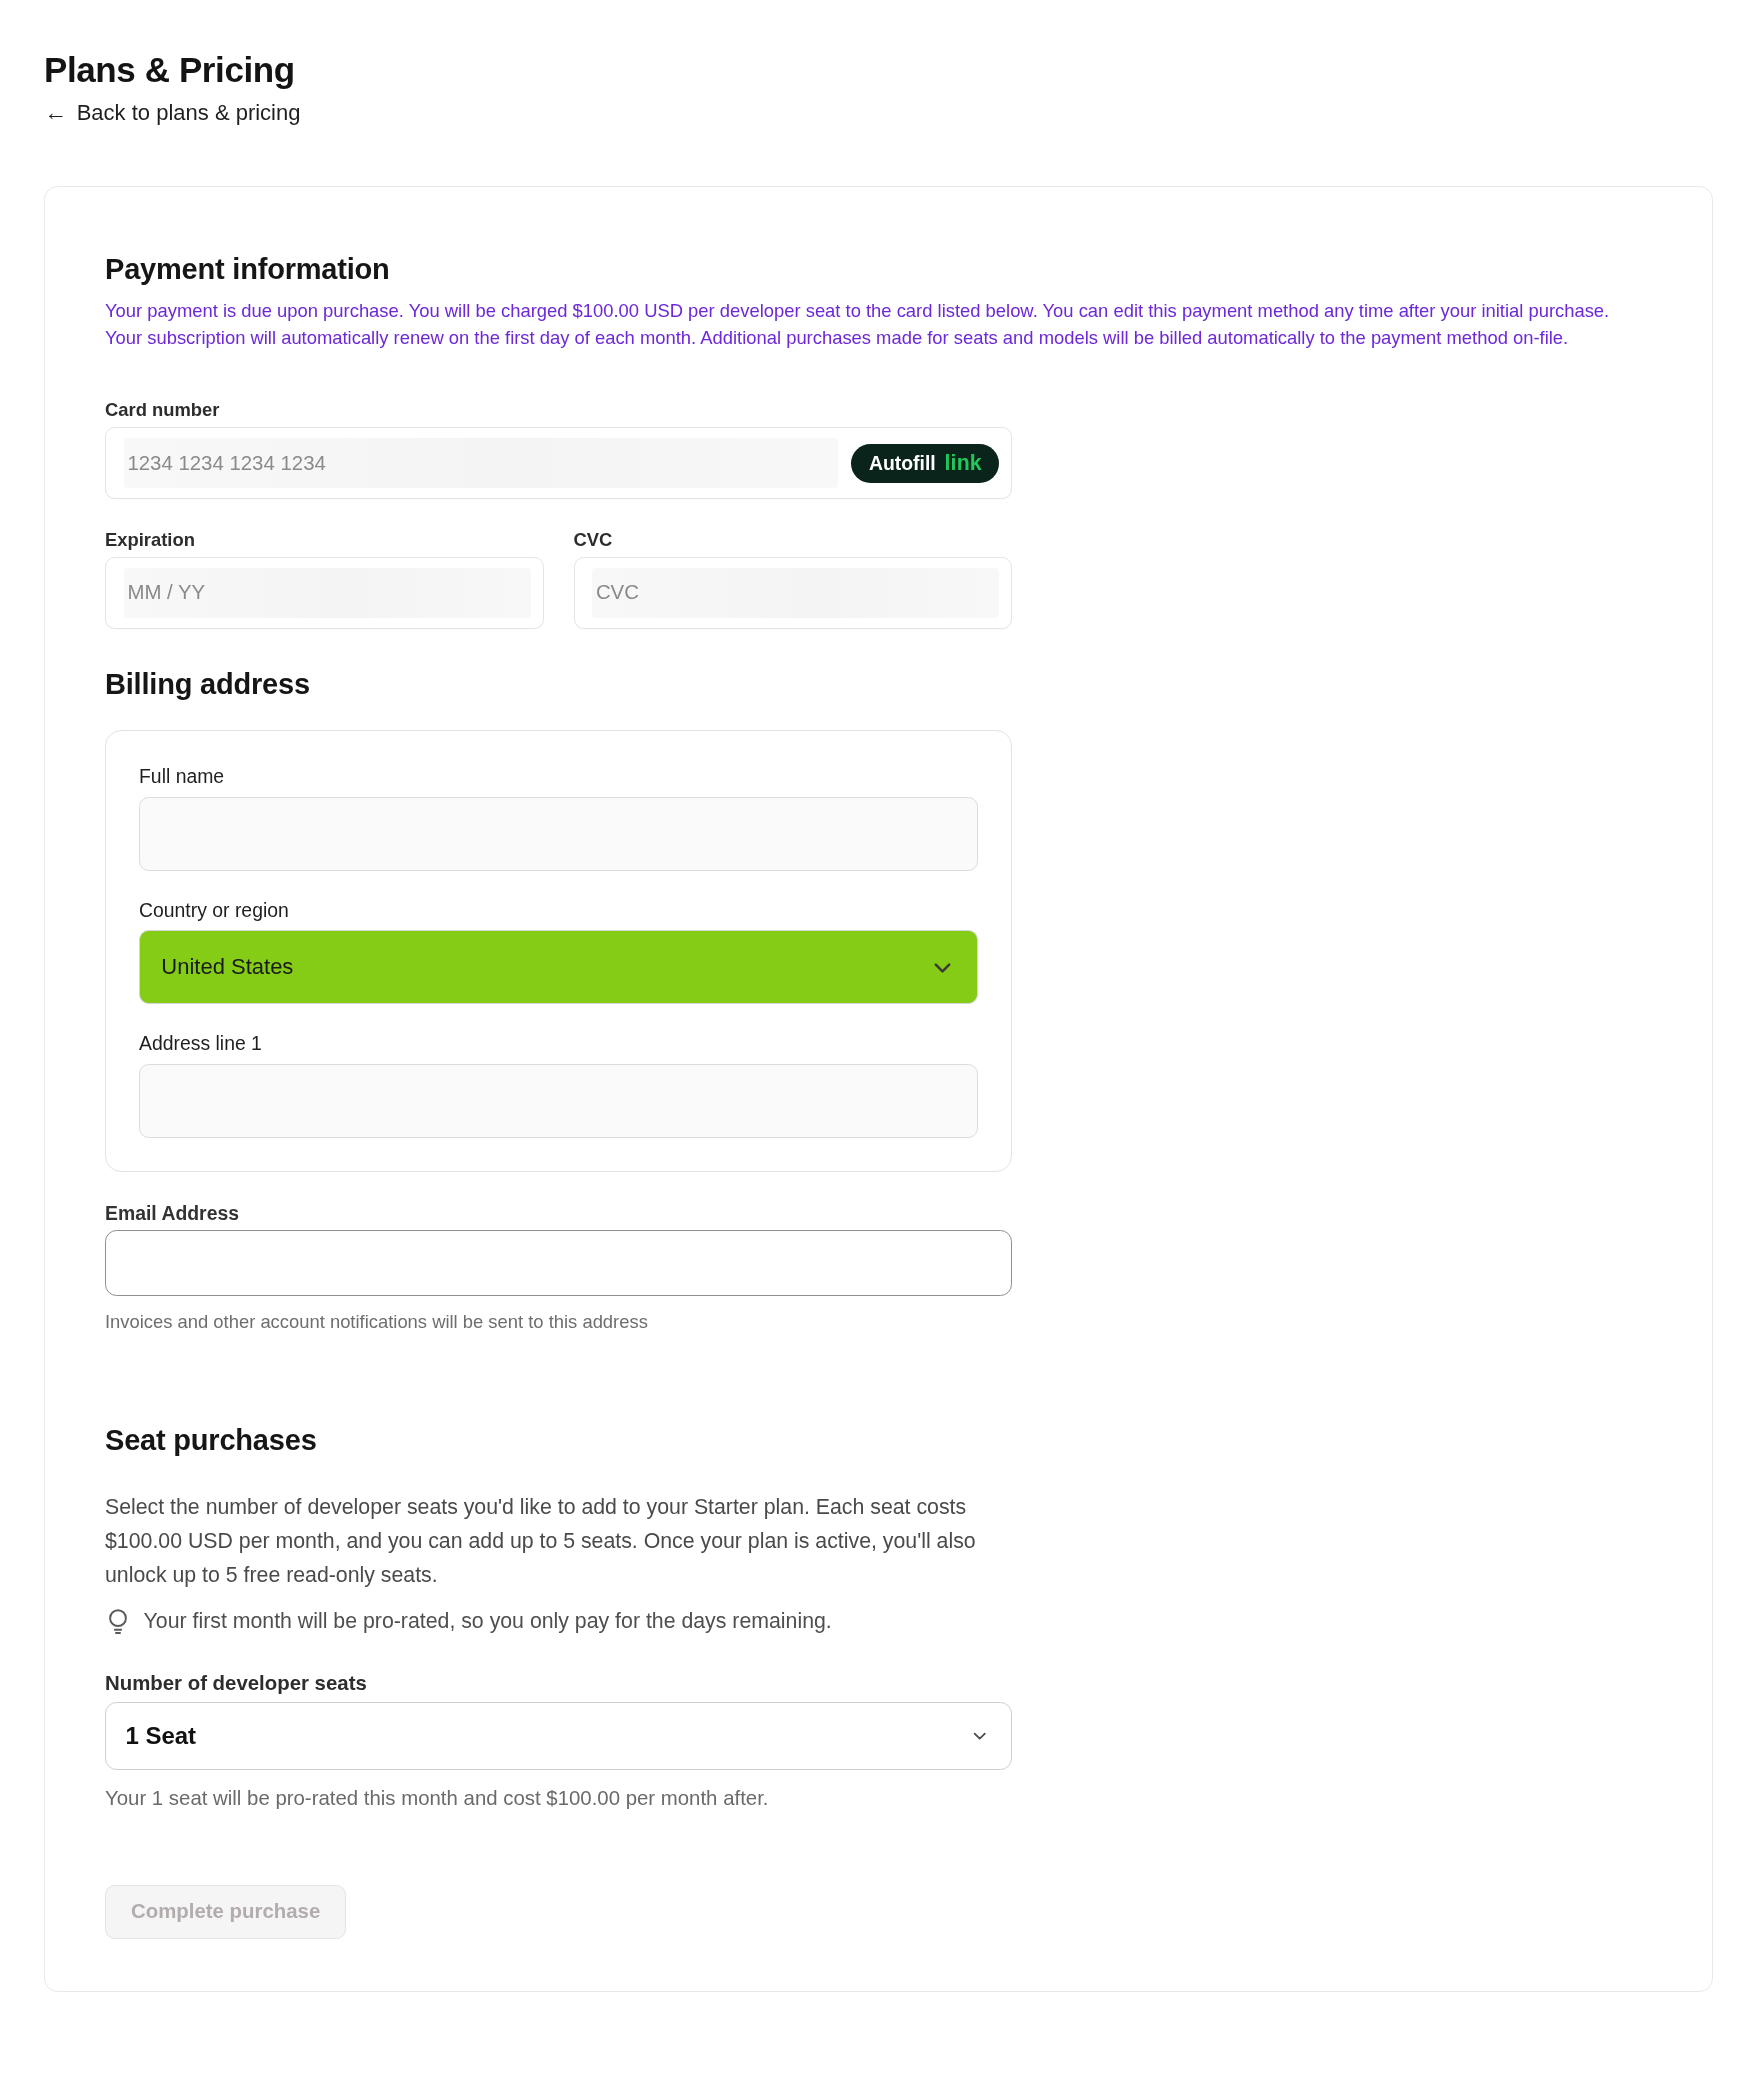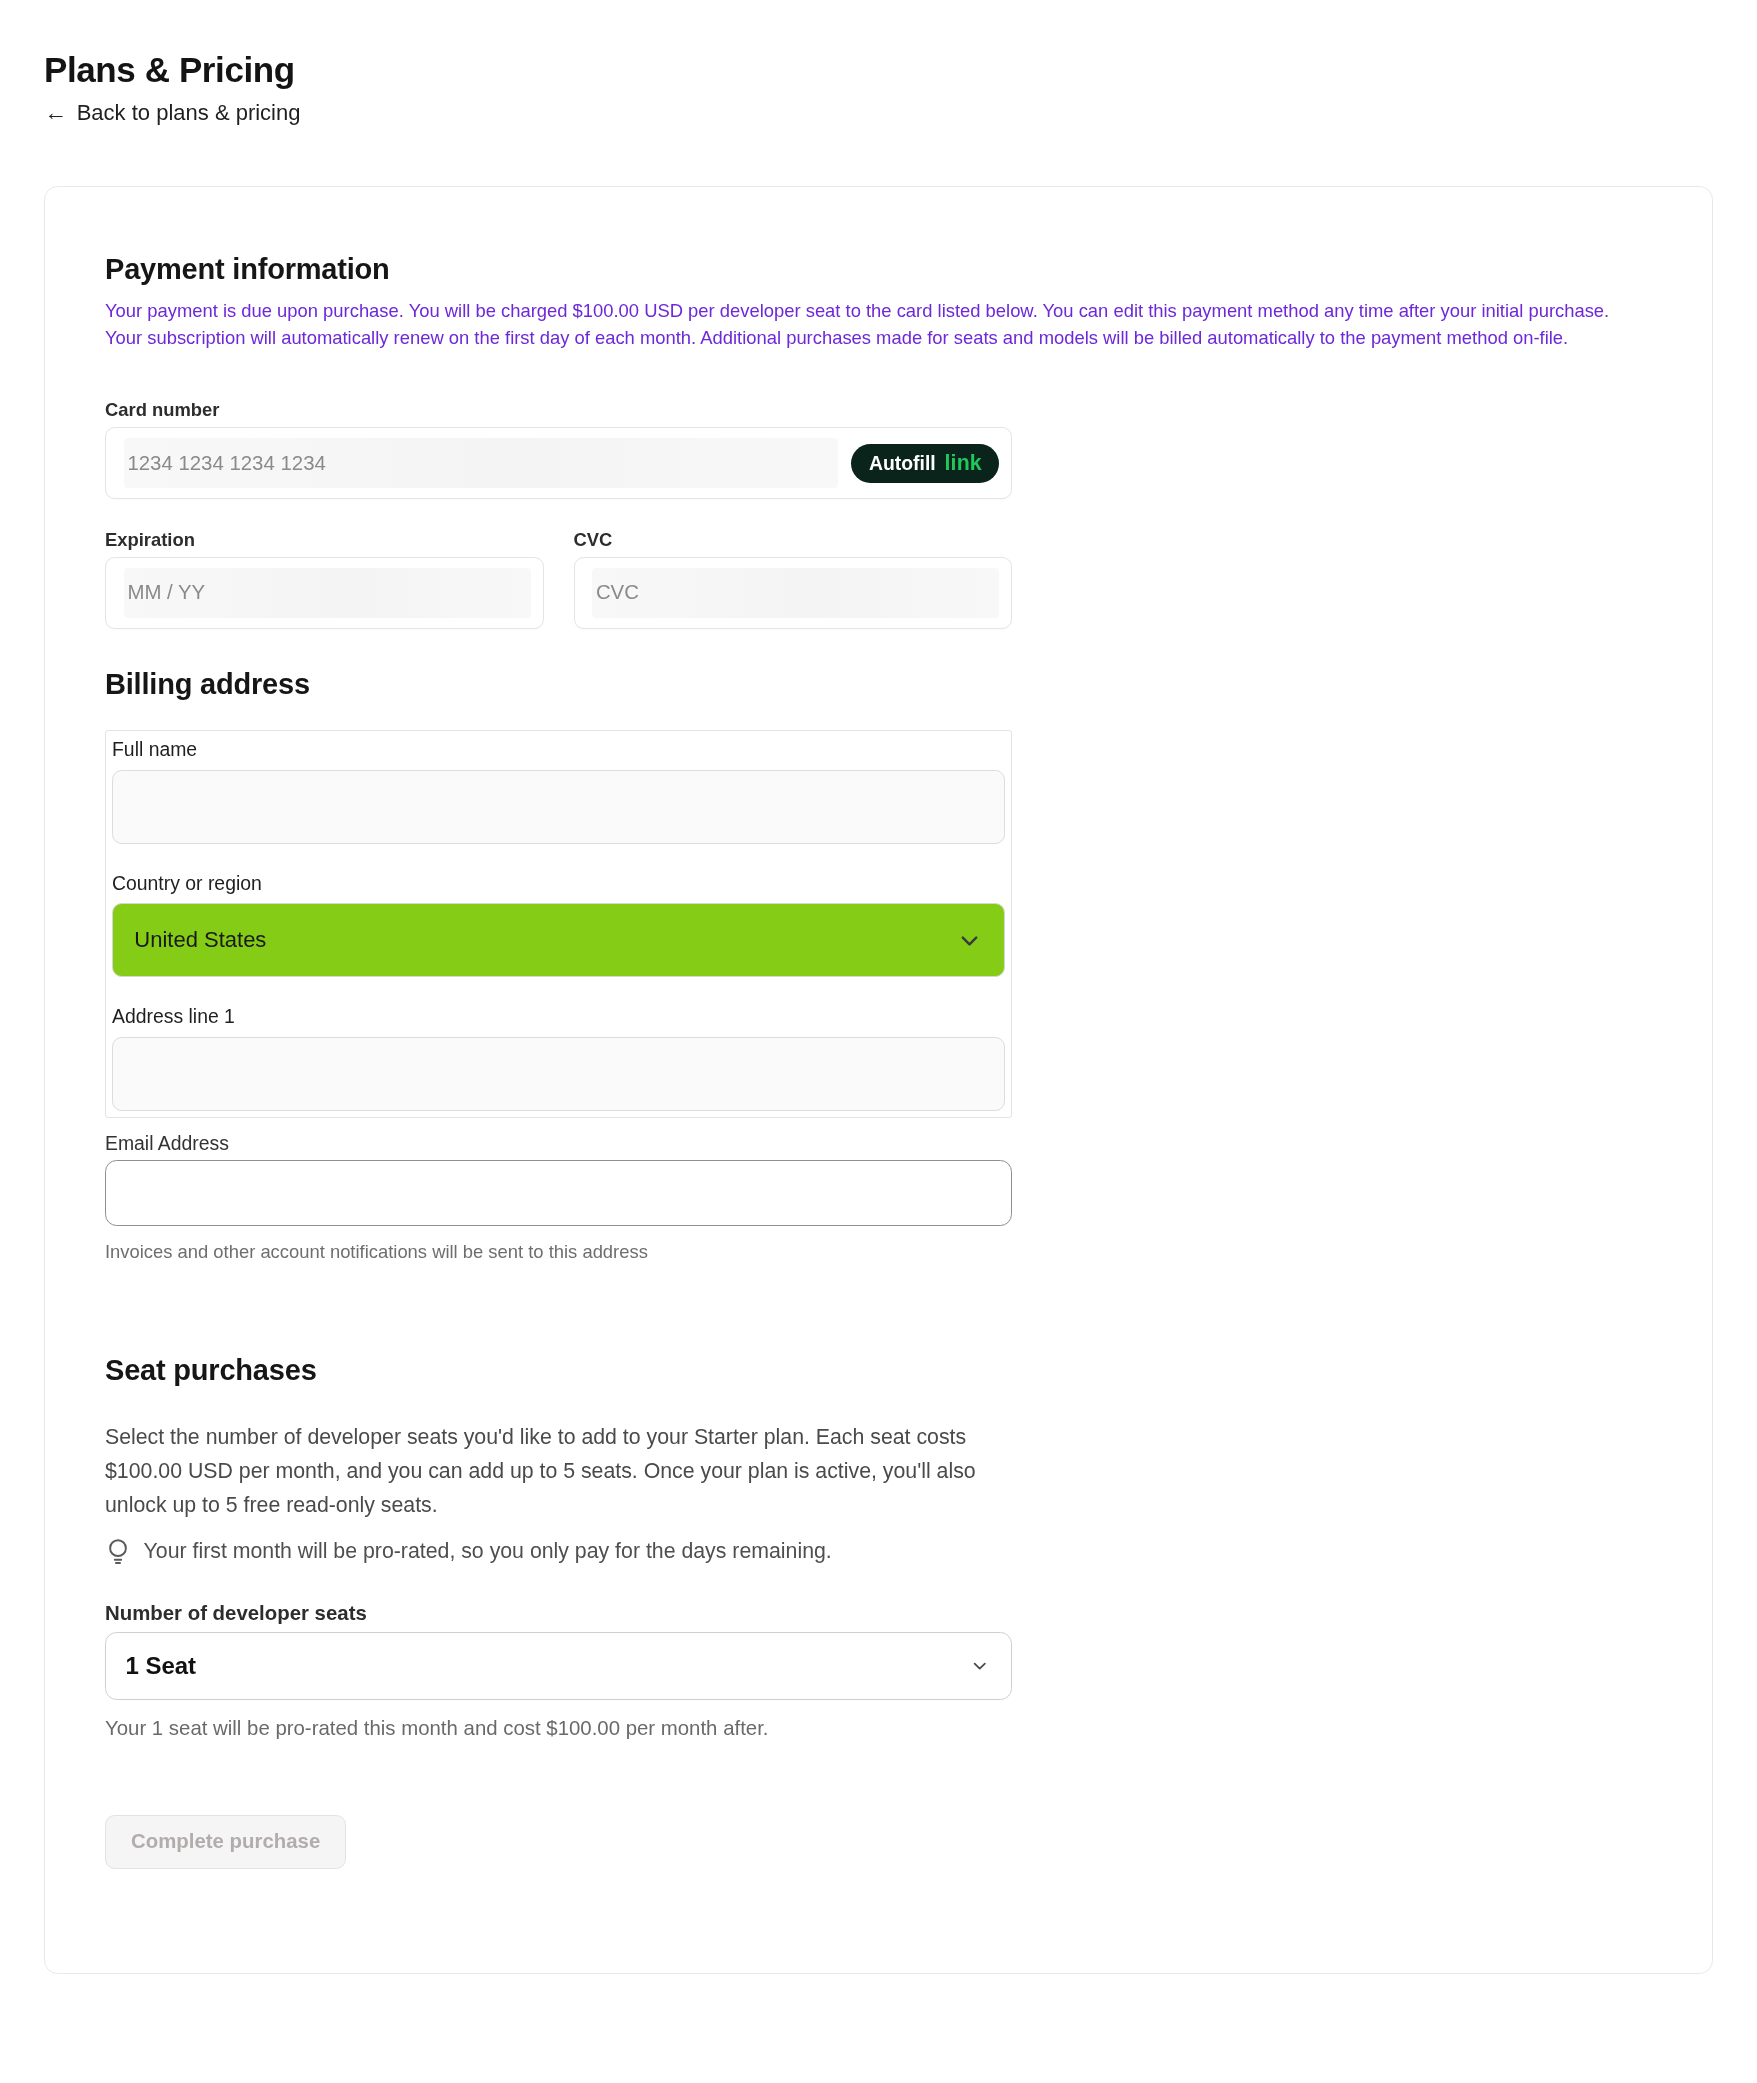--- a/index.html
+++ b/index.html
@@ -62,40 +62,40 @@
   }
   .autofill-badge .autofill-text { color:#ffffff; font-size:19.4px; font-weight:600; }
   .autofill-badge .link-brand { color:var(--link-green,#1fc75c); font-size:21.3px; font-weight:800; letter-spacing:0.2px; }
 
   .two-col { display:flex; gap:30px; }
   .two-col > div { flex:1; }
 
   .billing-heading { margin-top:39px; }
   .billing-group {
     margin-top:29px; width:907px;
-    border:1px solid #e3e3e3; border-radius:3px; background:#fff;
-    padding:6px;
+    border:1px solid #e3e3e3; border-radius:16px; background:#fff;
+    padding:33px;
   }
   .group-label { font-size:19.4px; font-weight:400; color:#1f1f1f; line-height:25px; }
   .group-input {
     margin-top:7.8px; width:100%; height:74px;
     border:1px solid #dcdcdc; border-radius:9.7px; background:#fafafa;
     outline:none; padding:0 17.5px; font-size:21.3px; color:#222;
     font-family:"Liberation Sans", sans-serif;
   }
   .select-box {
     margin-top:7.8px; width:100%; height:74px;
     border:1px solid #d6d6d6; border-radius:9.7px; background:#84cc16;
     display:flex; align-items:center; justify-content:space-between;
     padding:0 23px 0 21.3px; cursor:pointer;
   }
   .select-box .select-value { font-size:22px; color:#1a1a1a; }
   .gap-28 { margin-top:27px; }
 
-  .email-label { margin-top:13px; font-size:19.4px; font-weight:400; color:#333; line-height:25px; }
+  .email-label { margin-top:29px; font-size:19.4px; font-weight:700; color:#333; line-height:25px; }
   .email-input {
     margin-top:3.9px; width:100%; height:66px;
     border:1px solid #8f8f8f; border-radius:11.6px; background:#fff;
     outline:none; padding:0 17.5px; font-size:21.3px; color:#222;
     font-family:"Liberation Sans", sans-serif;
   }
   .helper-text { margin-top:13.6px; font-size:18.4px; color:#6e6e6e; line-height:23px; }
 
   .seats-heading { margin-top:91px; font-weight:700; color:#2f2f2f; }
   .seats-desc { margin-top:33px; font-size:21.3px; line-height:34px; color:#4a4a4a; width:907px; }

